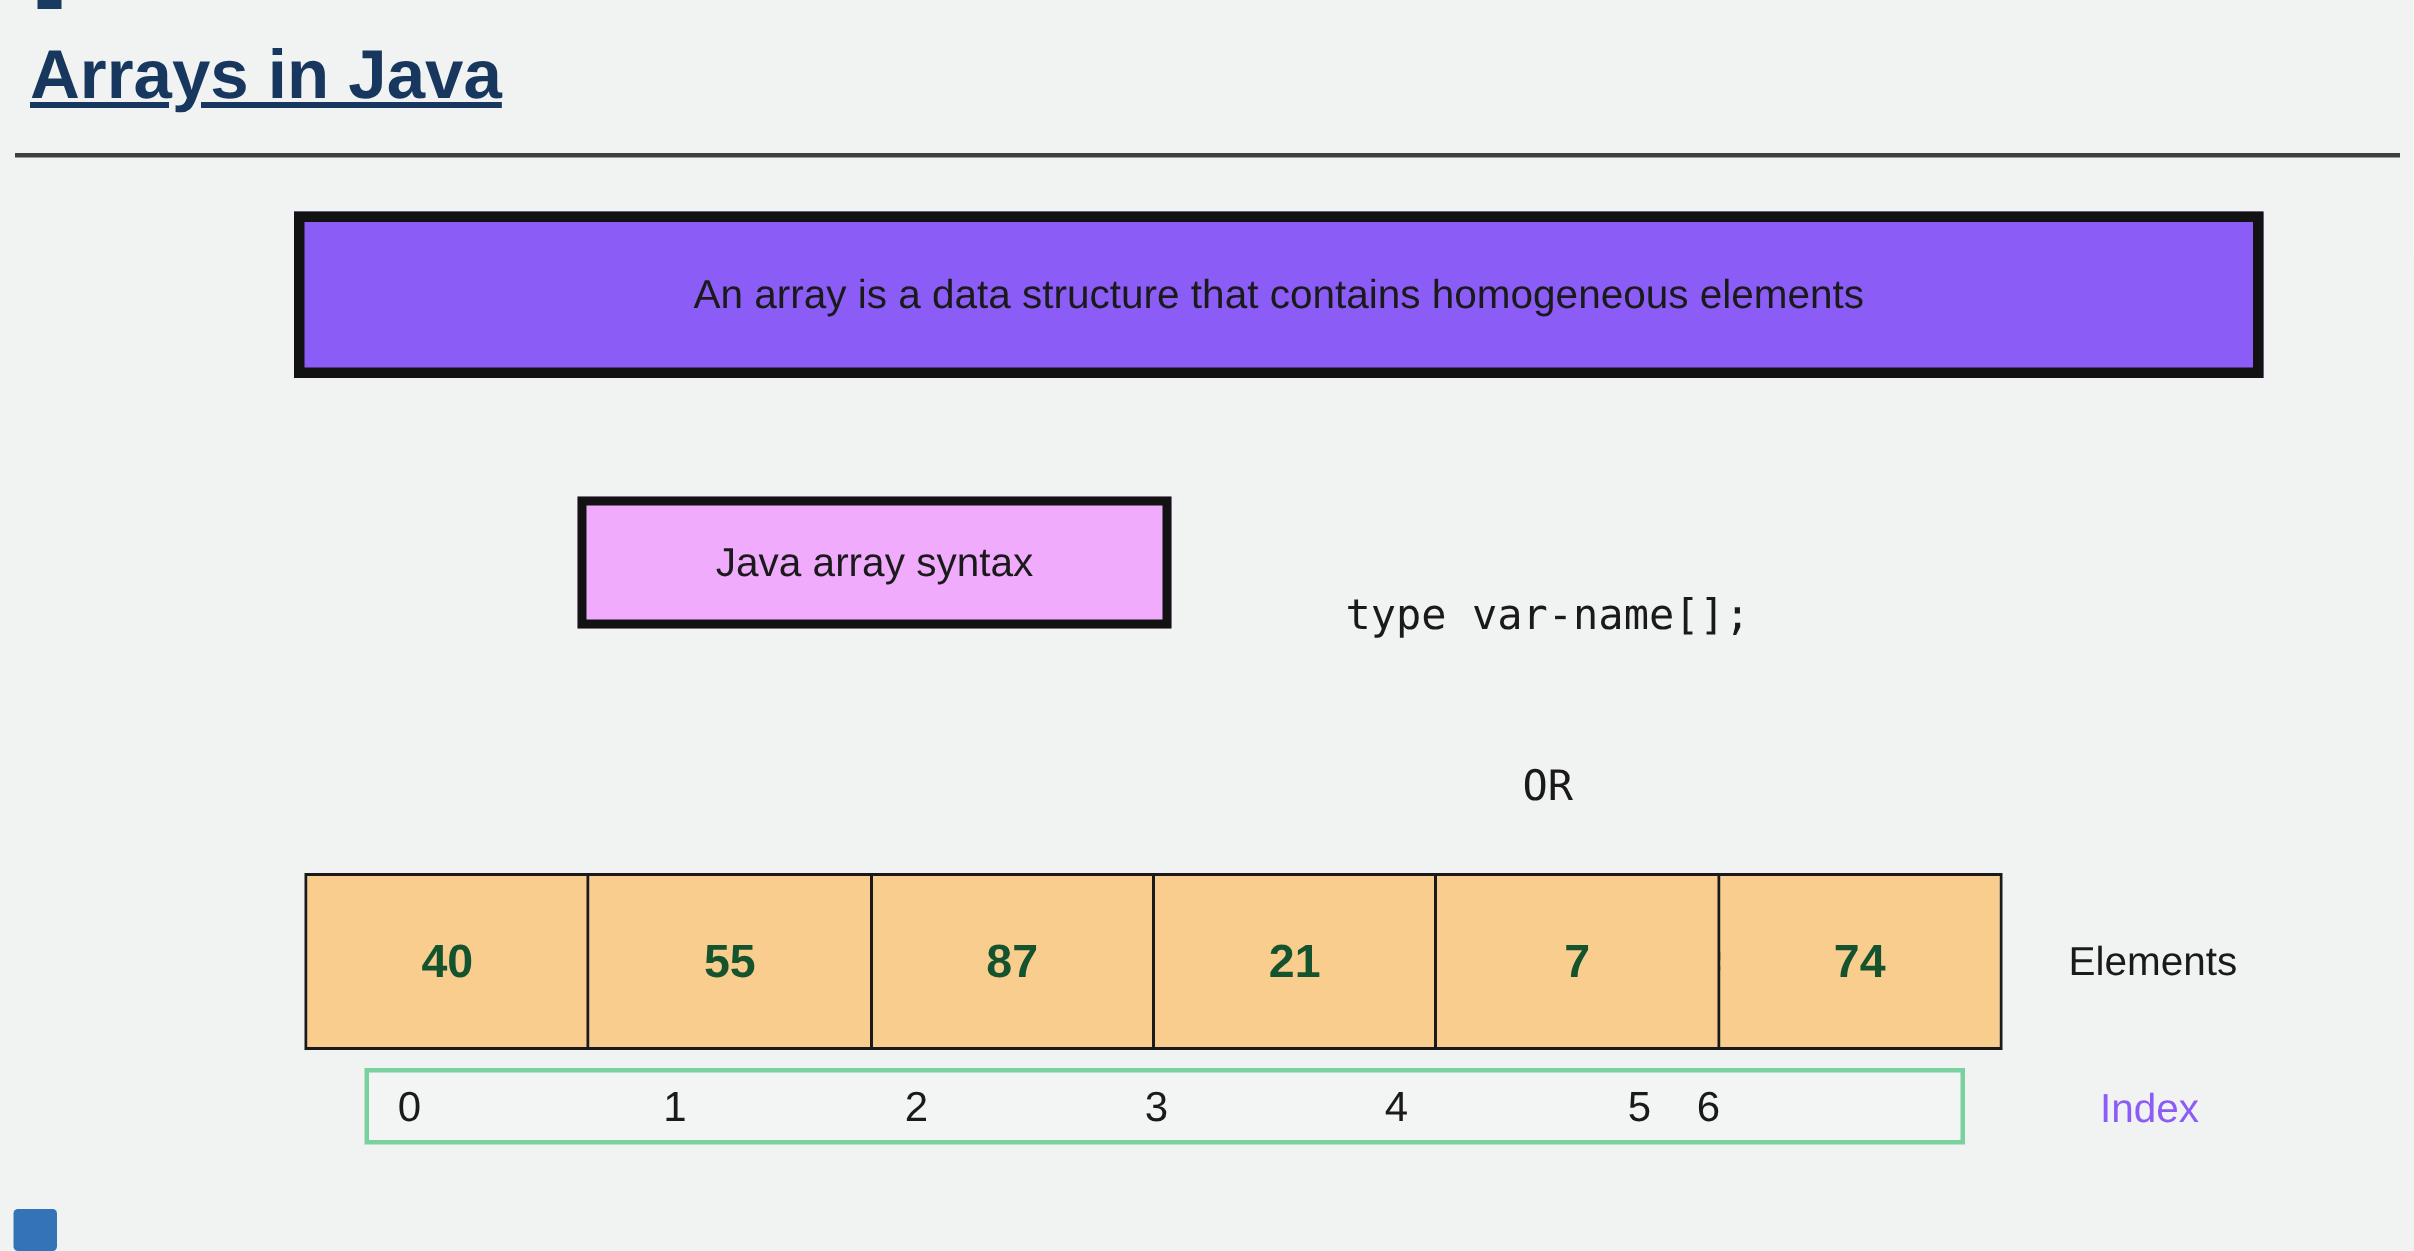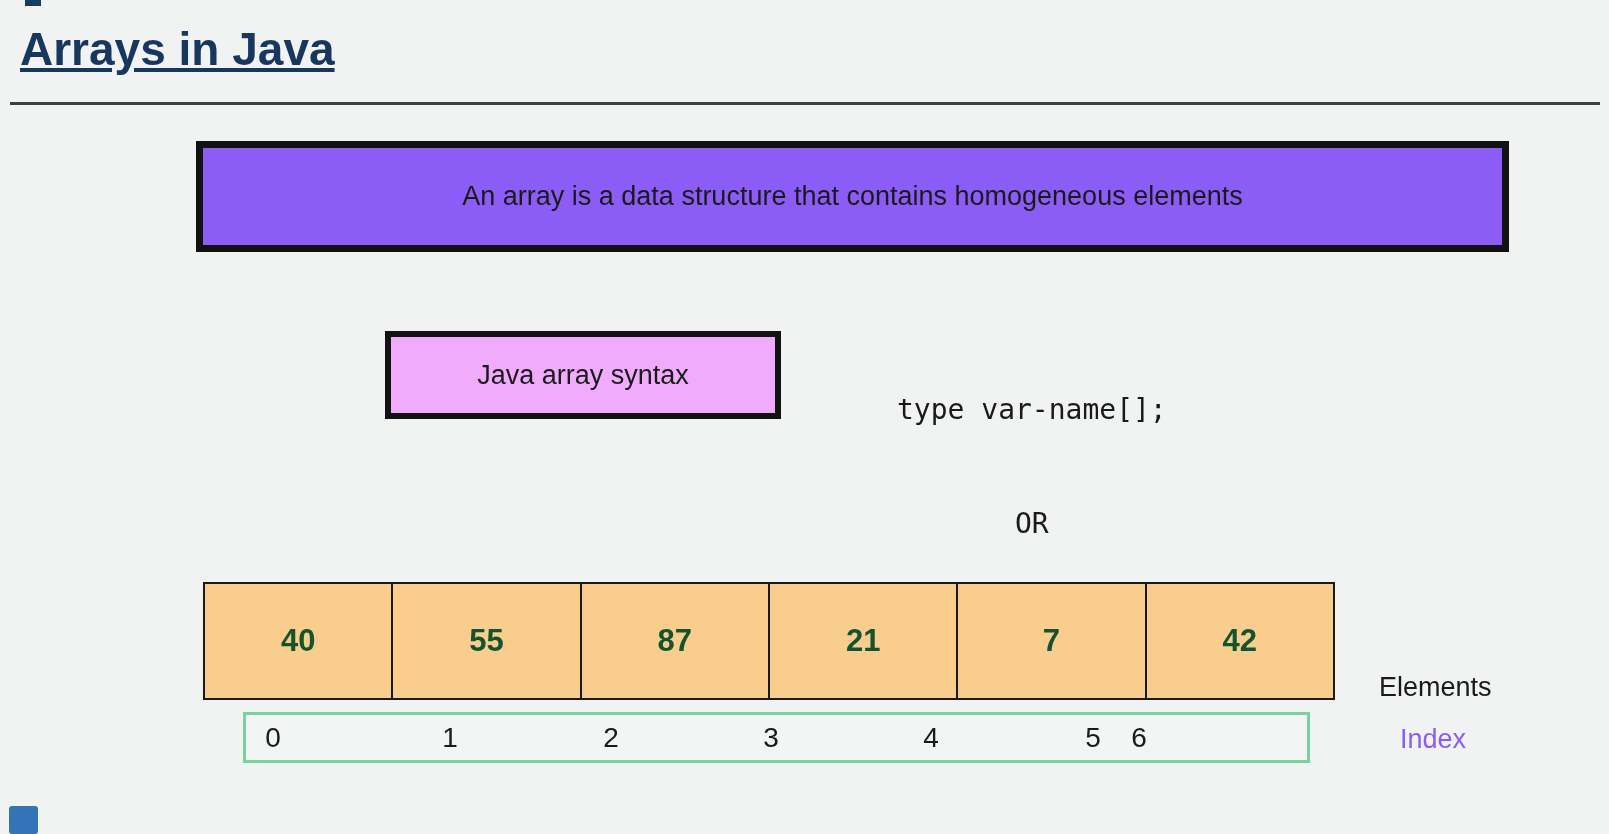--- a/index.html
+++ b/index.html
@@ -100,21 +100,20 @@
     font-weight: bold;
     color: #14532d;
   }
   .array-cell:last-child { border-right: none; }
 
   .elements-label {
     position: absolute;
     left: 1379px; top: 626px;
     font-size: 27px;
     color: #1a1a1a;
-    margin-top: 46px;
   }
 
   
   .index-row {
     position: absolute;
     left: 243px; top: 712px;
     width: 1067px; height: 51px;
     border: 3px solid #79d19f;
     box-sizing: border-box;
     background: #f3f4f4;
@@ -165,21 +164,21 @@
     <div>OR</div>
     <div>type[] var-name;</div>
   </div>
 
   <div class="array-row">
     <div class="array-cell">40</div>
     <div class="array-cell">55</div>
     <div class="array-cell">87</div>
     <div class="array-cell">21</div>
     <div class="array-cell">7</div>
-    <div class="array-cell">42</div>
+    <div class="array-cell">74</div>
   </div>
 
   <div class="elements-label">Elements</div>
 
   <div class="index-row">
     <span class="index-num" style="left:27px">0</span>
     <span class="index-num" style="left:204px">1</span>
     <span class="index-num" style="left:365px">2</span>
     <span class="index-num" style="left:525px">3</span>
     <span class="index-num" style="left:685px">4</span>

